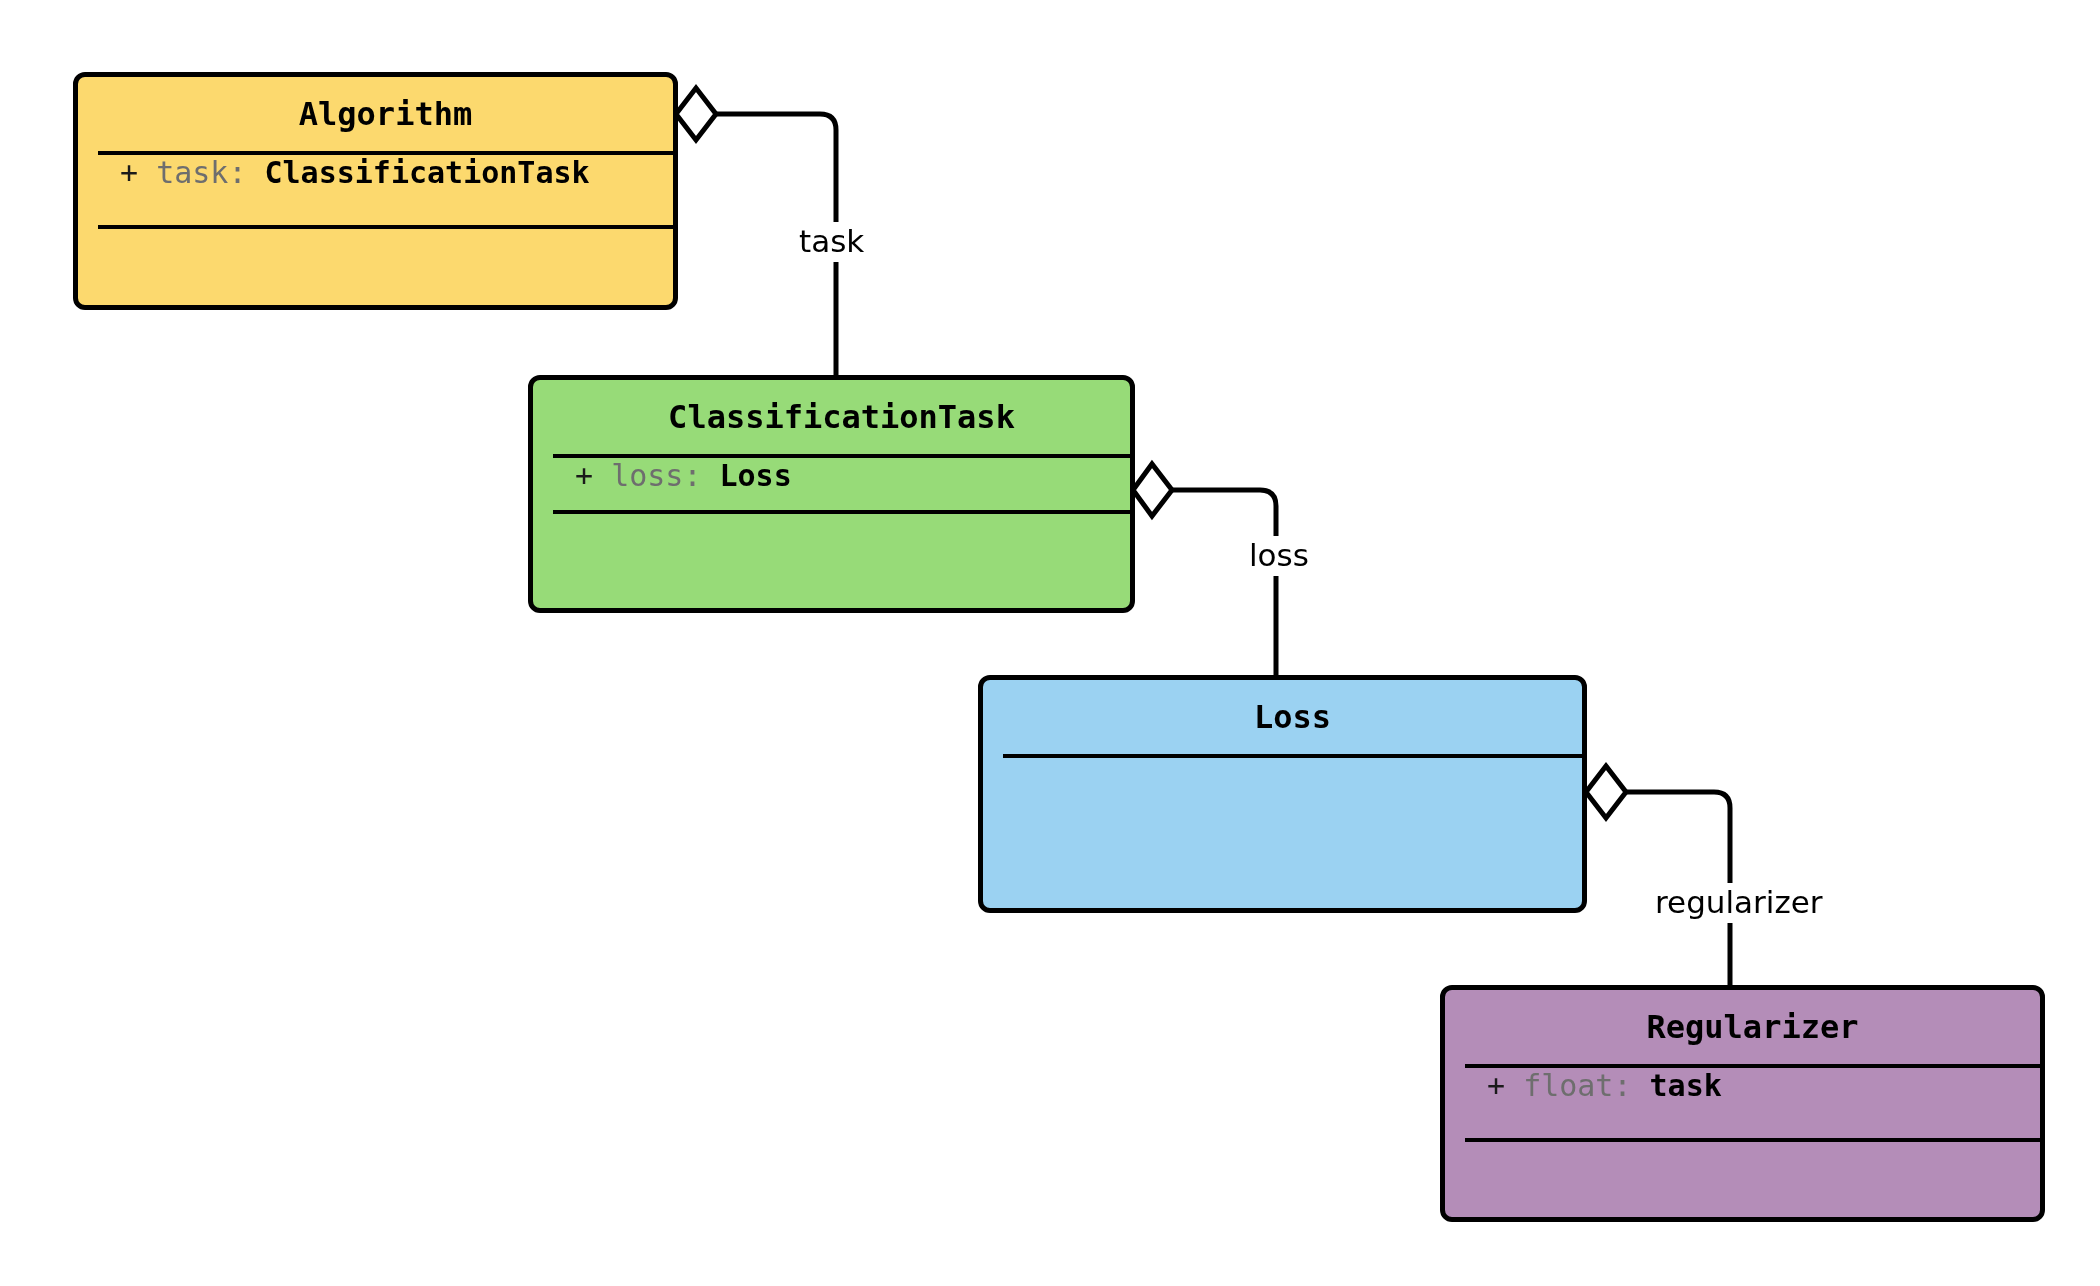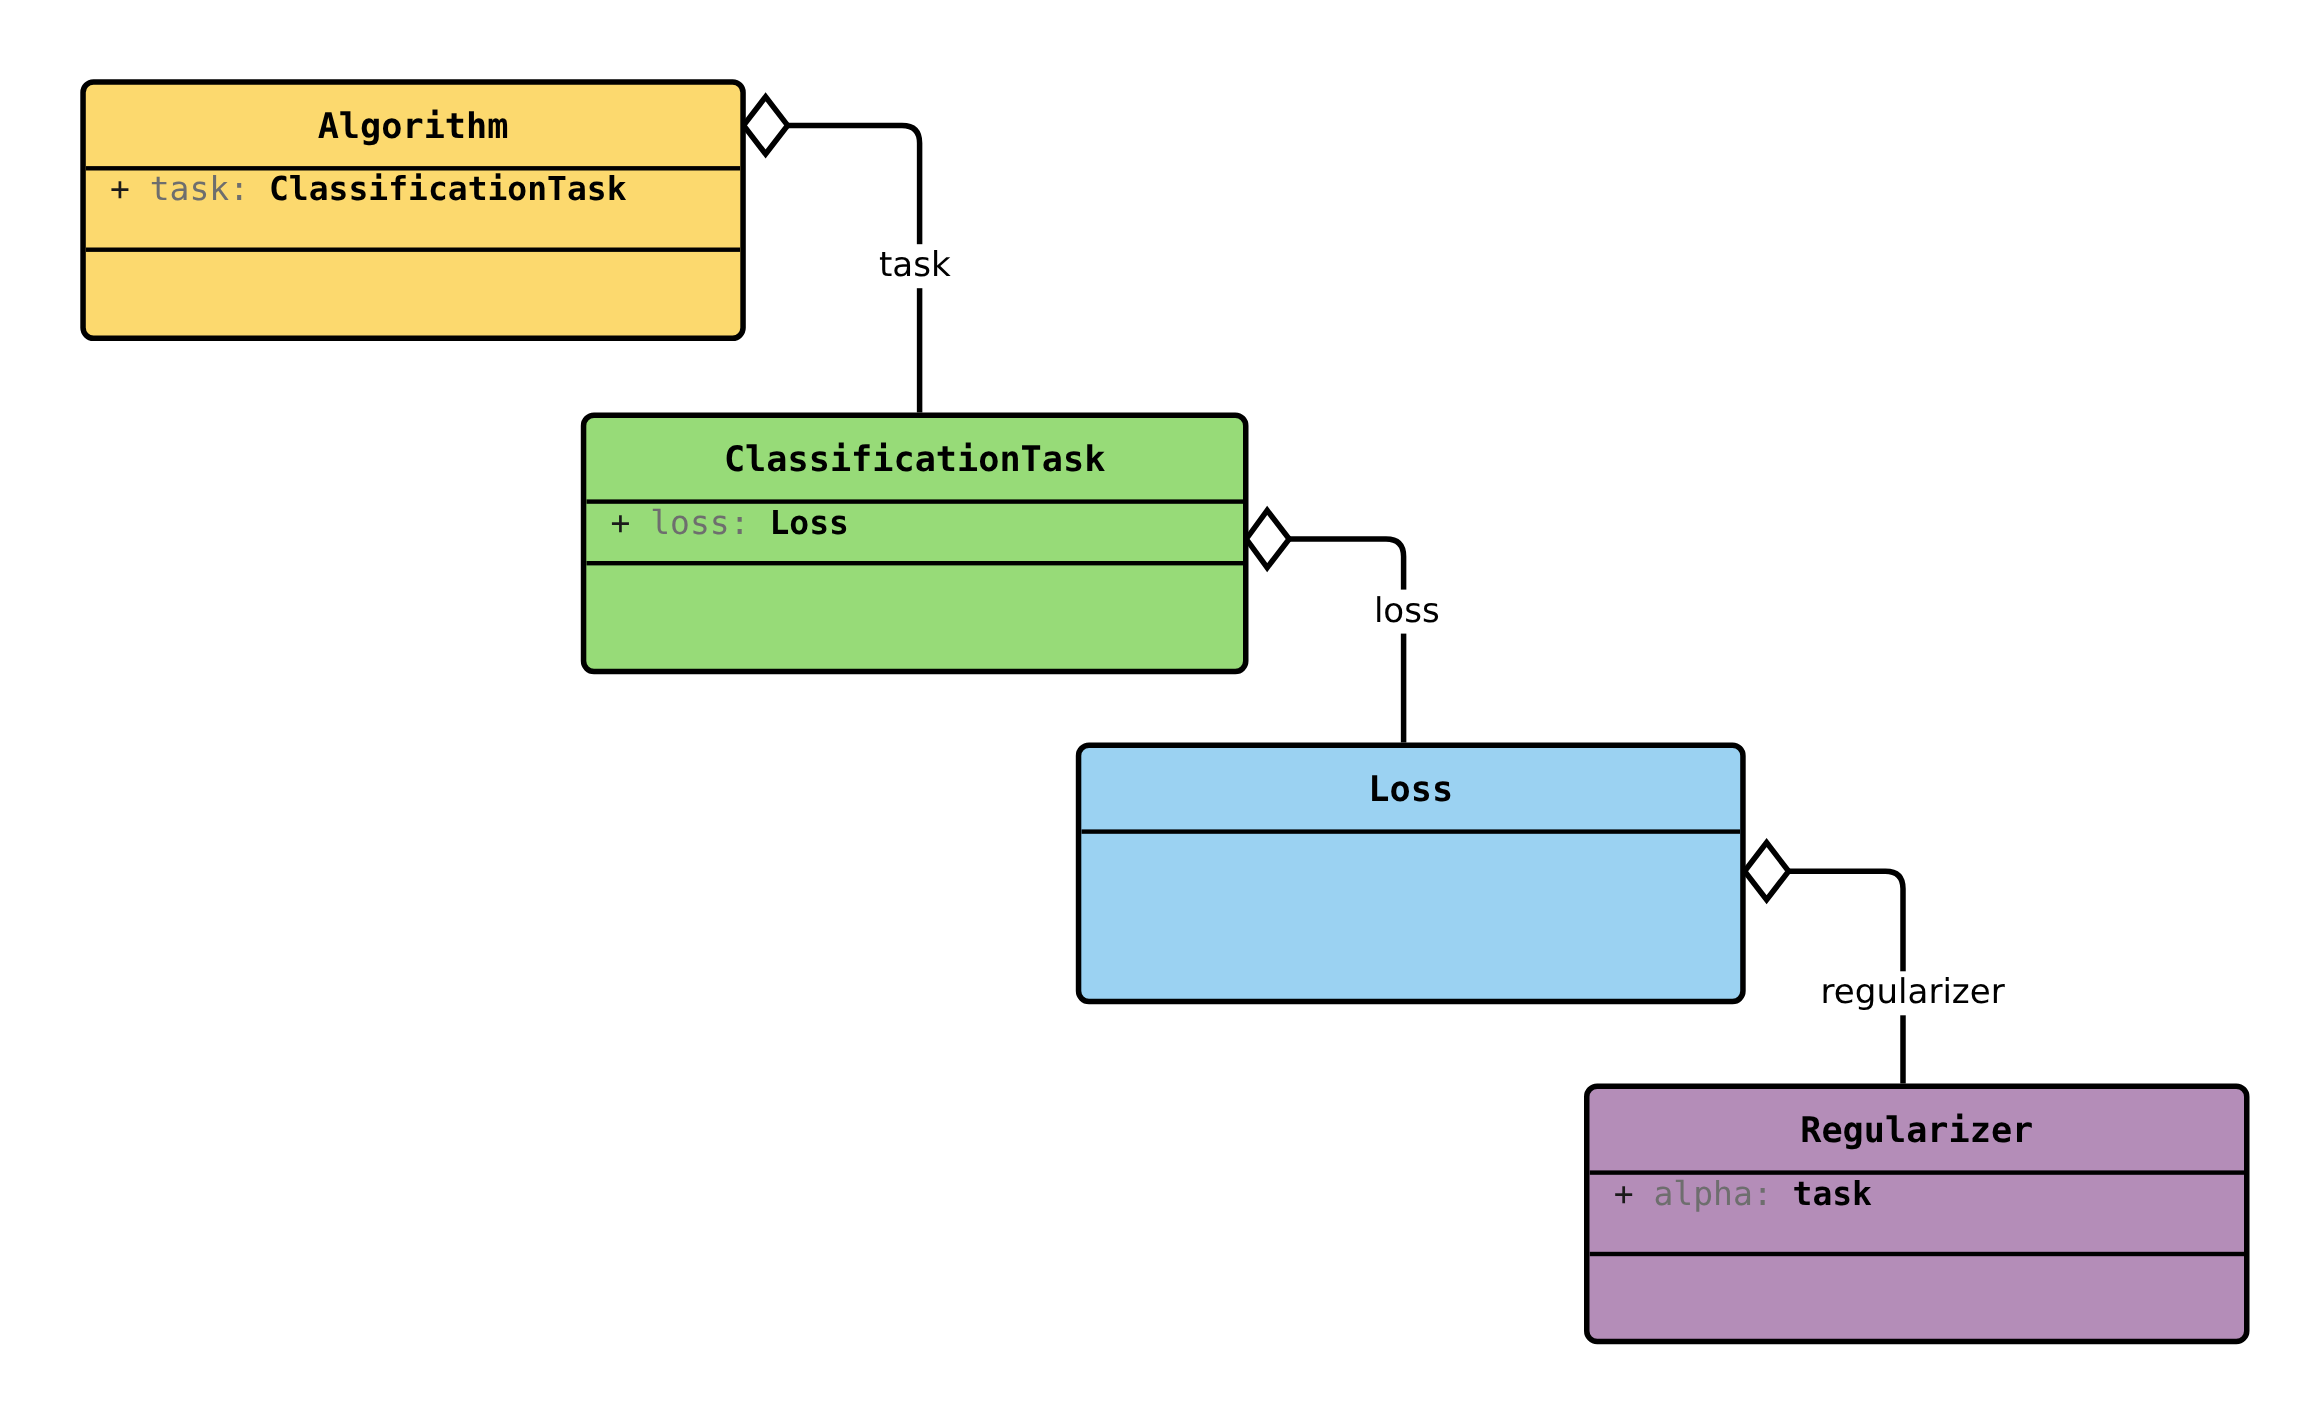--- a/index.html
+++ b/index.html
@@ -33,20 +33,21 @@
   
   .uml-class {
     position: absolute;
     z-index: 2;
     box-sizing: border-box;
     border: 5px solid #000000;
     border-radius: 12px;
     overflow: hidden;
     display: flex;
     flex-direction: column;
+    padding-left: 20px;
   }
   .uml-title {
     box-sizing: border-box;
     display: flex;
     align-items: center;
     justify-content: center;
     font-family: "DejaVu Sans Mono", "Liberation Mono", monospace;
     font-weight: bold;
     font-size: 32px;
     color: #000000;
@@ -147,21 +148,21 @@
 
   <div class="uml-class" style="left: 978px; top: 675px; width: 609px; height: 238px; background: rgb(155, 210, 242);">
     <div class="uml-title" style="height:78px;">Loss</div>
     <div class="uml-methods"></div>
   </div>
 
   <div class="uml-class" style="left: 1440px; top: 985px; width: 605px; height: 237px; background: rgb(180, 141, 184);">
     <div class="uml-title" style="height:78px;">Regularizer</div>
     <div class="uml-attrs" style="height:74px;">
       <div class="uml-attr-line">
-        <span class="attr-vis">+</span><span>&nbsp;</span><span class="attr-name">alpha</span><span class="attr-colon">: </span><span class="attr-type">task</span>
+        <span class="attr-vis">+</span><span>&nbsp;</span><span class="attr-name">float</span><span class="attr-colon">: </span><span class="attr-type">task</span>
       </div>
     </div>
     <div class="uml-methods"></div>
   </div>
 
   <div class="edge-label" style="left:792px; top:222px;">task</div>
 
   <div class="edge-label" style="left:1242px; top:536px;">loss</div>
 
   <div class="edge-label" style="left:1648px; top:883px;">regularizer</div>

